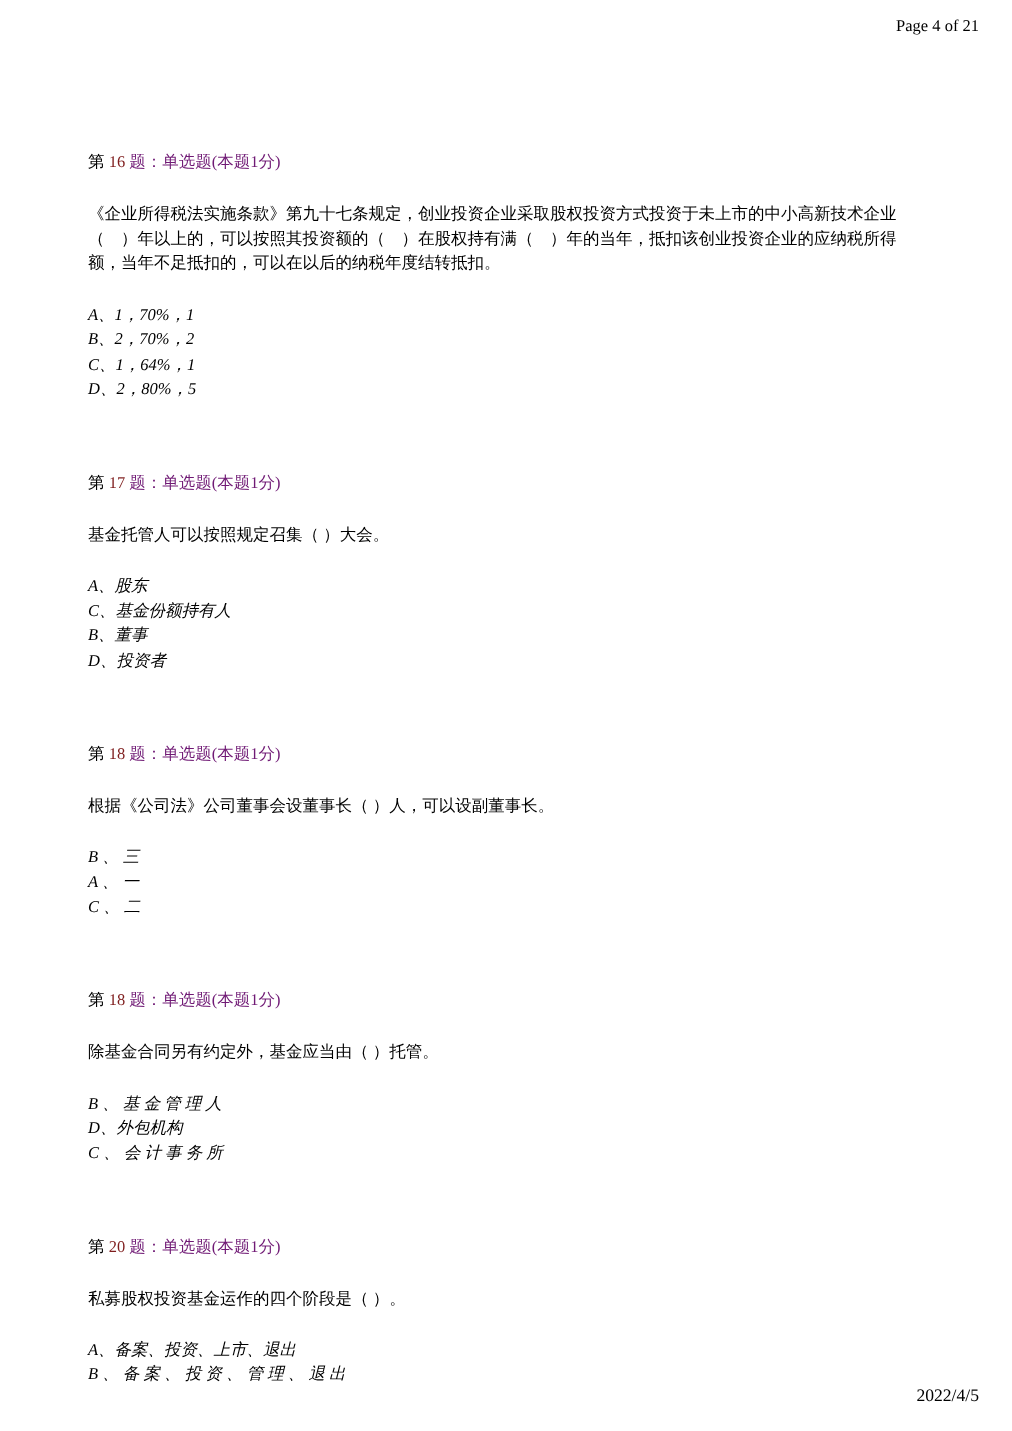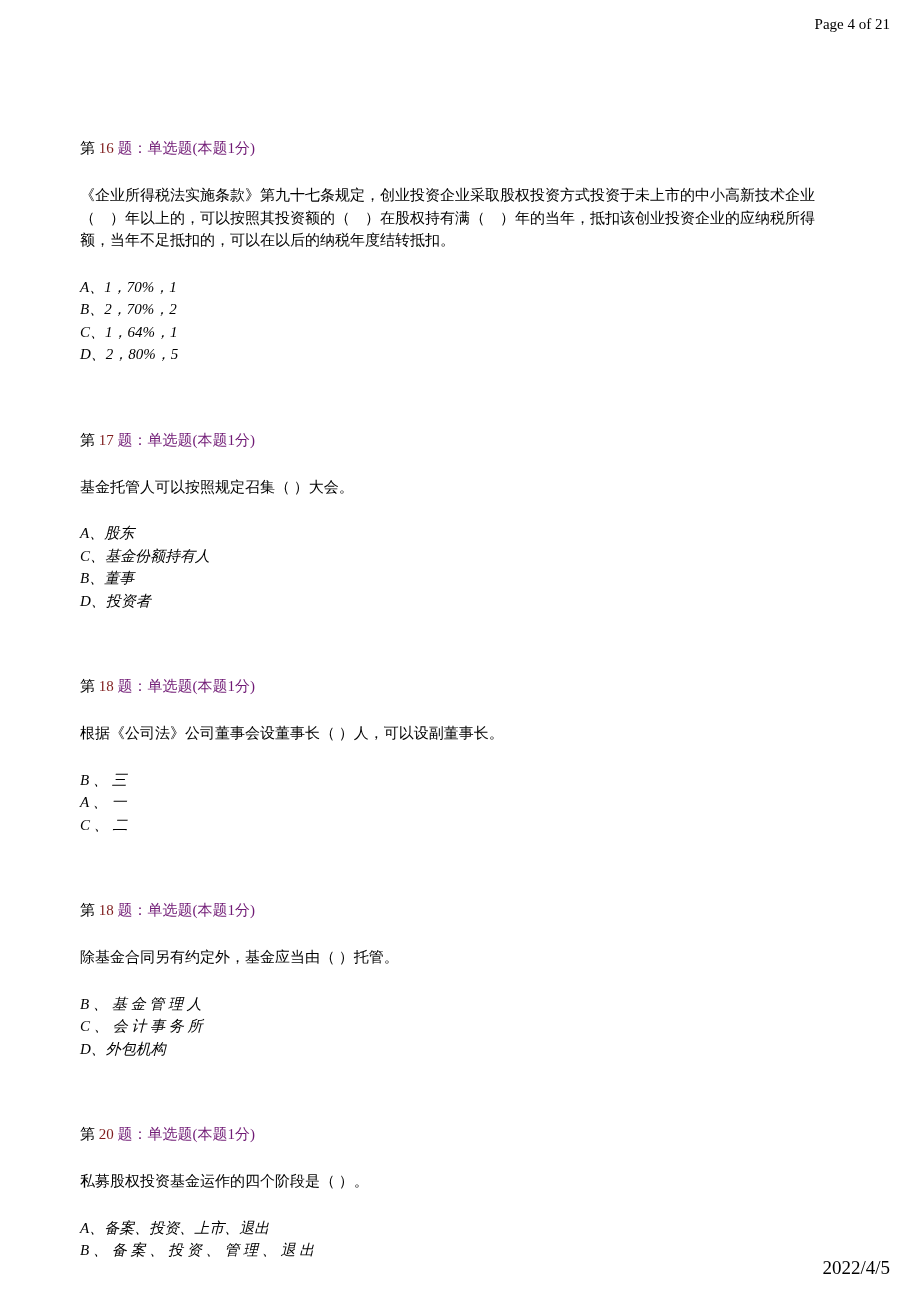--- a/index.html
+++ b/index.html
@@ -50,21 +50,21 @@
       font-style: italic;
     }
     .option-line {
       display: block;
     }
     .page-footer {
       position: absolute;
       bottom: 18px;
       right: 30px;
       font-family: "Times New Roman", serif;
-      font-size: 19px;
+      font-size: 16px;
     }
   </style>
 </head>
 <body>
 
 <div class="page-header">
   <span>Page 4 of 21</span>
 </div>
 
 <div class="content">
@@ -107,22 +107,22 @@
     </div>
   </div>
 
   <div class="question-block">
     <div class="question-header">
       <span class="q-prefix">第  </span><span class="q-num">18</span><span class="q-suffix"> 题：单选题(本题1分)</span>
     </div>
     <div class="question-text">除基金合同另有约定外，基金应当由（  ）托管。</div>
     <div class="options">
       <span class="option-line">B 、 基 金 管 理 人</span>
+      <span class="option-line">D、外包机构</span>
       <span class="option-line">C 、 会 计 事 务 所</span>
-      <span class="option-line">D、外包机构</span>
     </div>
   </div>
 
   <div class="question-block">
     <div class="question-header">
       <span class="q-prefix">第  </span><span class="q-num">20</span><span class="q-suffix"> 题：单选题(本题1分)</span>
     </div>
     <div class="question-text">私募股权投资基金运作的四个阶段是（  ）。</div>
     <div class="options">
       <span class="option-line">A、备案、投资、上市、退出</span>

